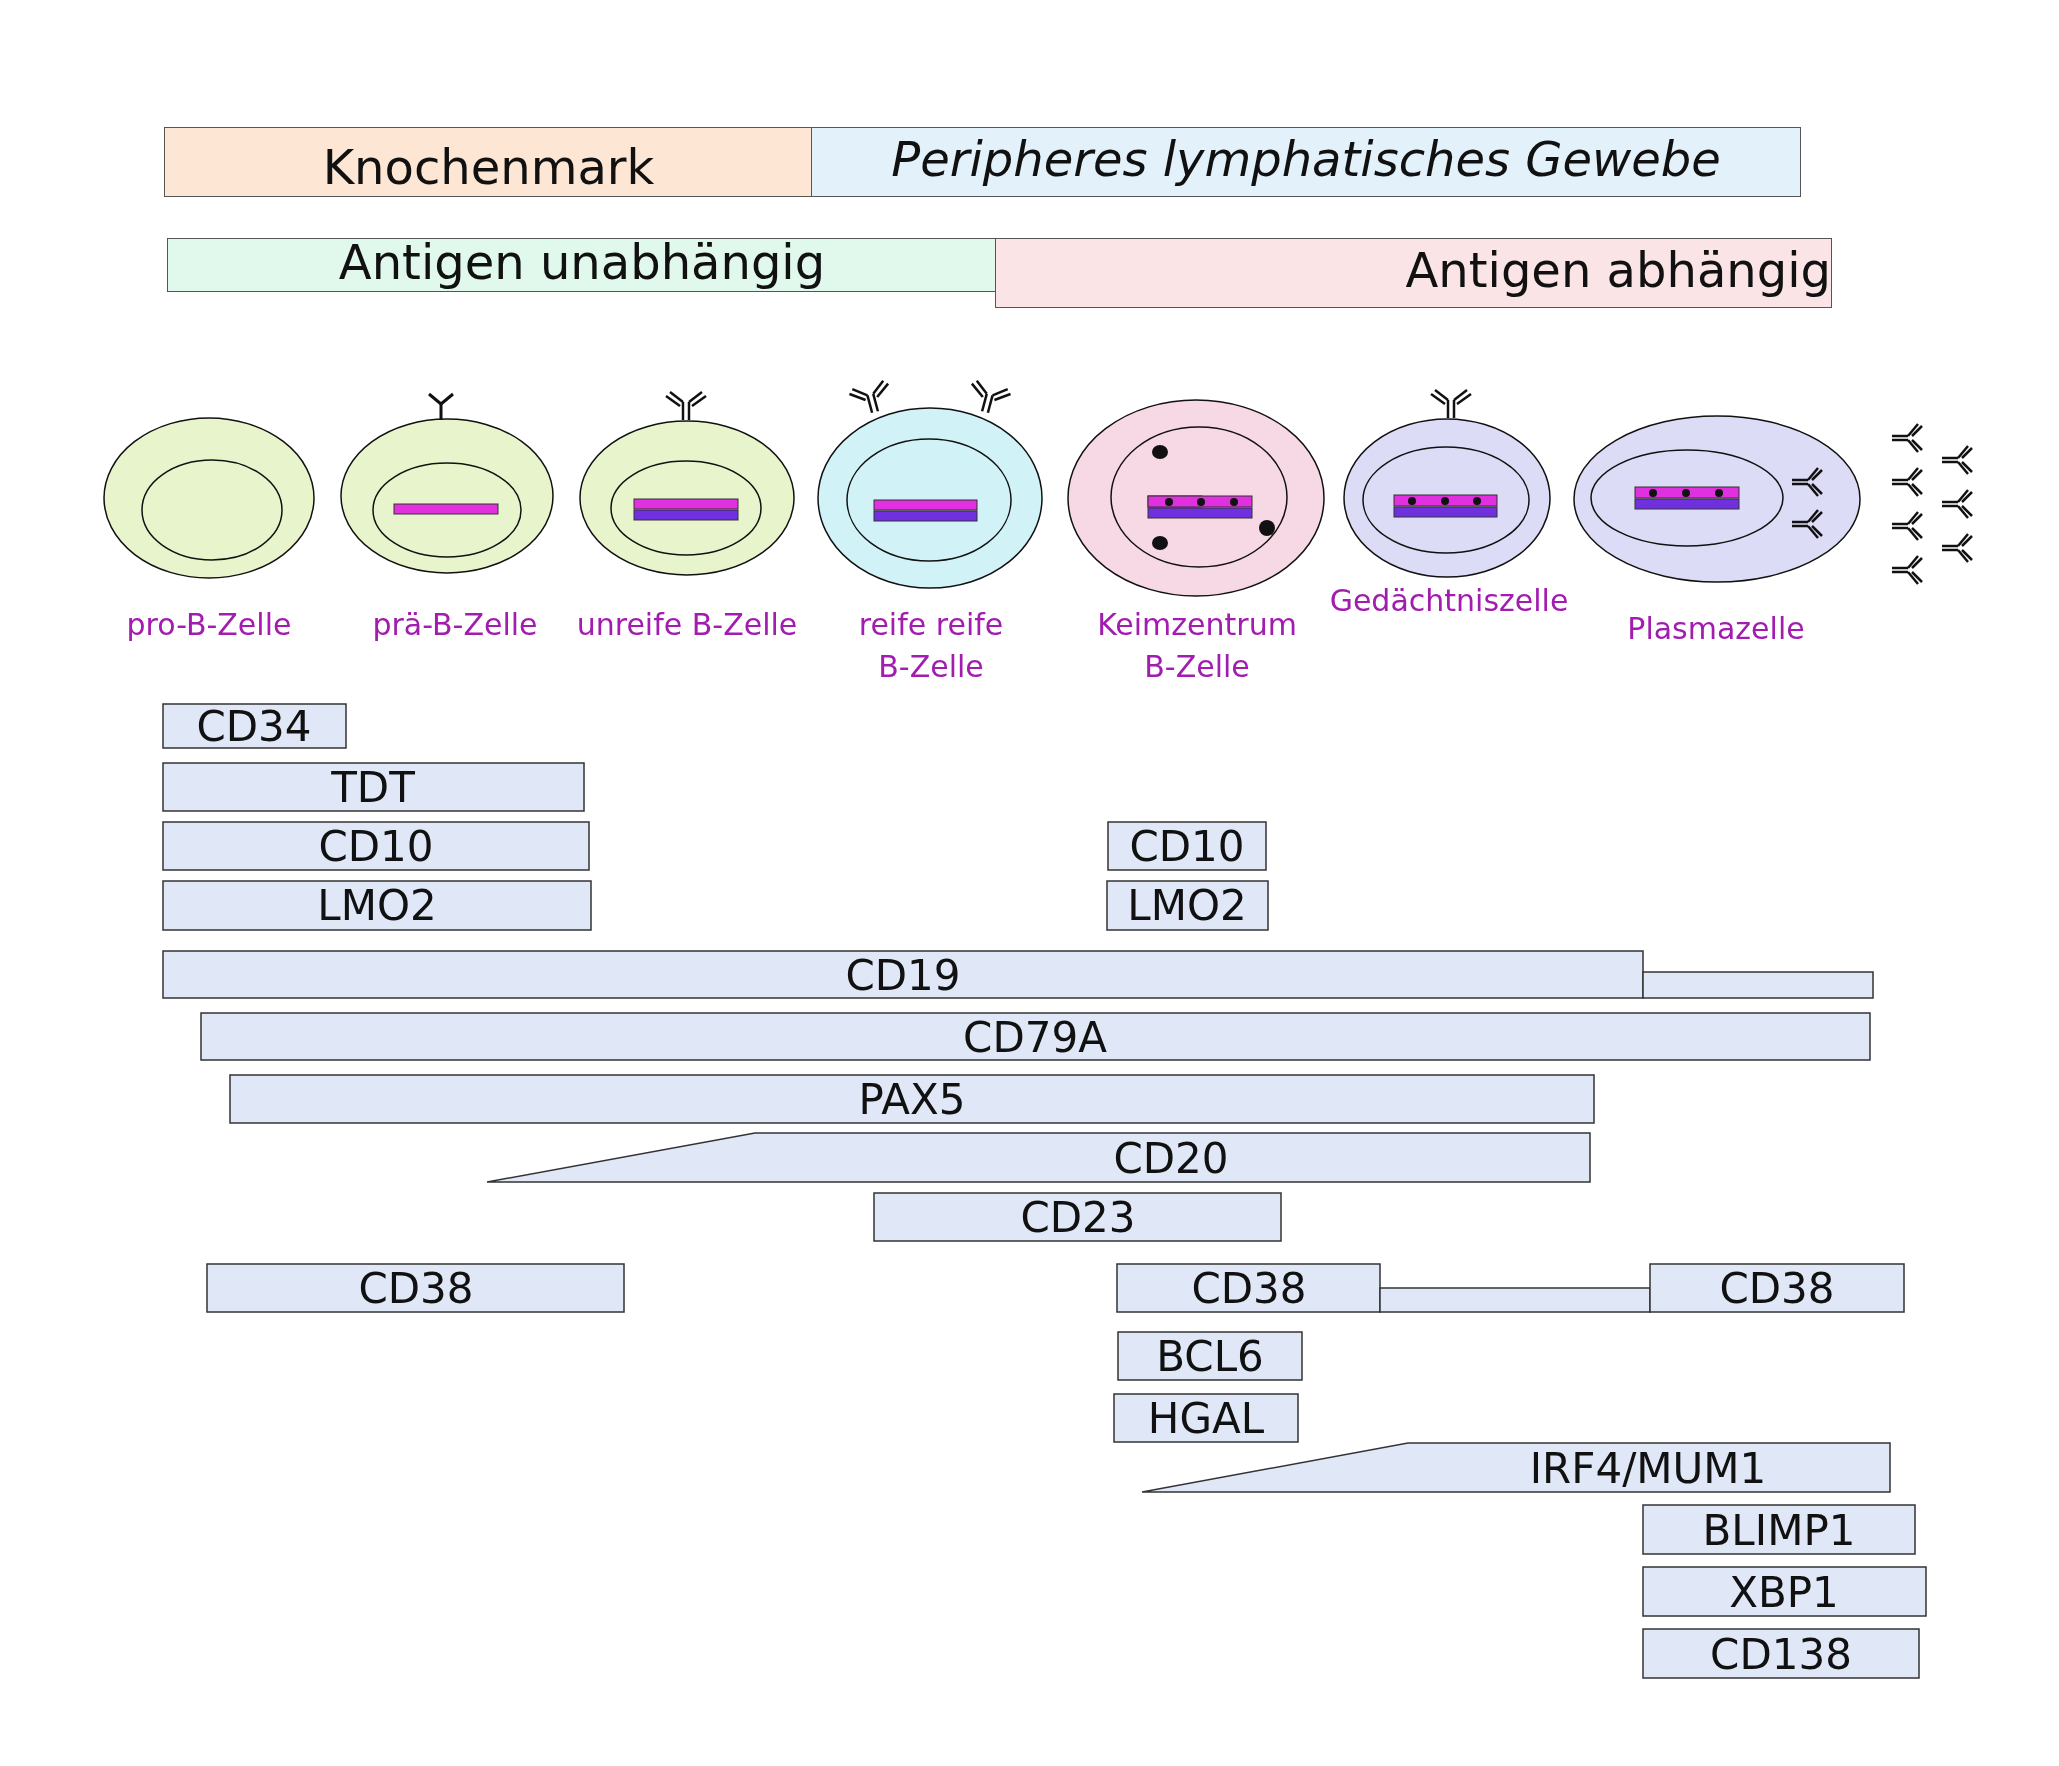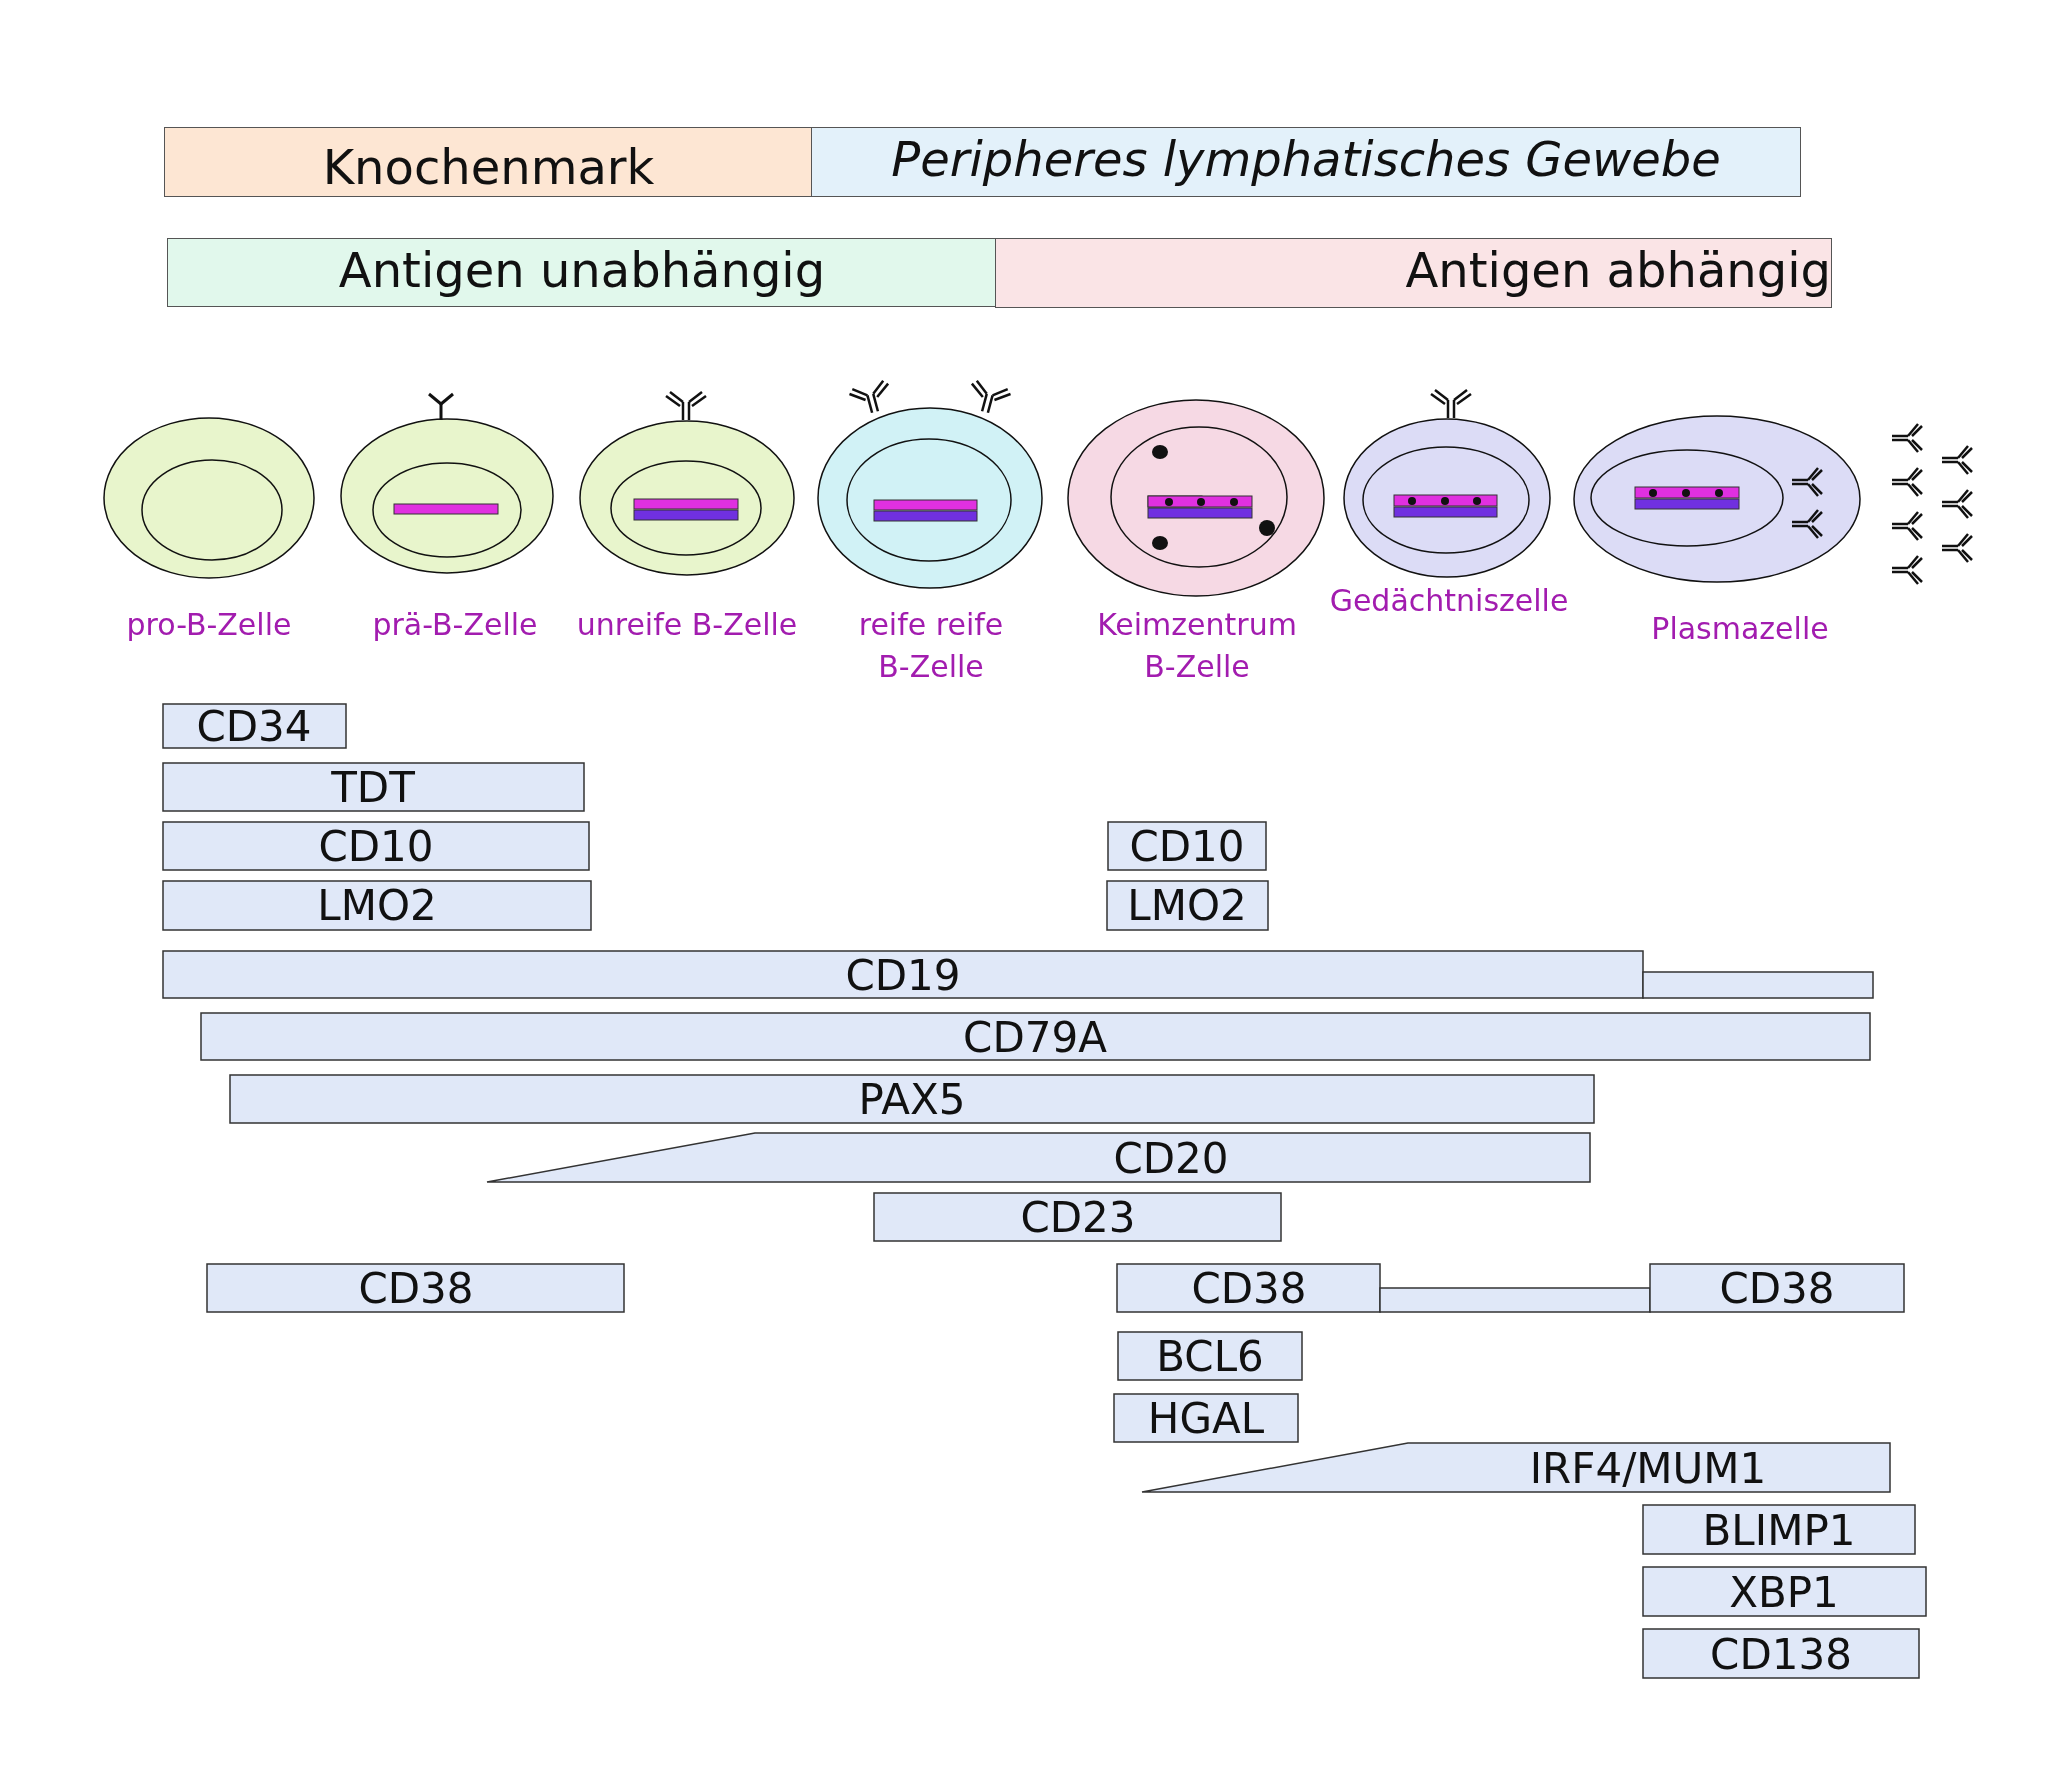--- a/index.html
+++ b/index.html
@@ -14,21 +14,21 @@
 </style>
 </head>
 <body>
 
 <div class="band" style="left: 164px; top: 127px; width: 649px; height: 70px; padding-top: 10px; background: rgb(253, 230, 211);" id="b0">
   <span>Knochenmark</span>
 </div>
 <div class="band" style="left: 811px; top: 127px; width: 990px; height: 70px; padding-bottom: 6px; background: rgb(227, 241, 250); font-style: italic;" id="b1">
   <span>Peripheres lymphatisches Gewebe</span>
 </div>
-<div class="band" style="left: 167px; top: 238px; width: 830px; height: 69px; padding-bottom: 6px; background: rgb(225, 248, 236);" id="b2">
+<div class="band" style="left: 167px; top: 238px; width: 830px; height: 54px; padding-bottom: 6px; background: rgb(225, 248, 236);" id="b2">
   <span>Antigen unabhängig</span>
 </div>
 <div class="band" style="left: 995px; top: 238px; width: 837px; height: 70px; padding-bottom: 6px; background: rgb(250, 228, 230); justify-content: flex-end;" id="b3">
   <span>Antigen abhängig</span>
 </div>
 
 <svg id="diagram" width="2059" height="1766">
   <defs>
 
     <g id="ab">
@@ -234,15 +234,15 @@
   <div>reife reife</div>
   <div>B-Zelle</div>
 </div>
 <div class="cell-label" style="left:1197px;top:604px;">
   <div>Keimzentrum</div>
   <div>B-Zelle</div>
 </div>
 <div class="cell-label" style="left:1449px;top:580px;">
   <span>Gedächtniszelle</span>
 </div>
-<div class="cell-label" style="left:1716px;top:608px;margin-left:24px;">
+<div class="cell-label" style="left:1716px;top:608px;">
   <span>Plasmazelle</span>
 </div>
 
 </body></html>

